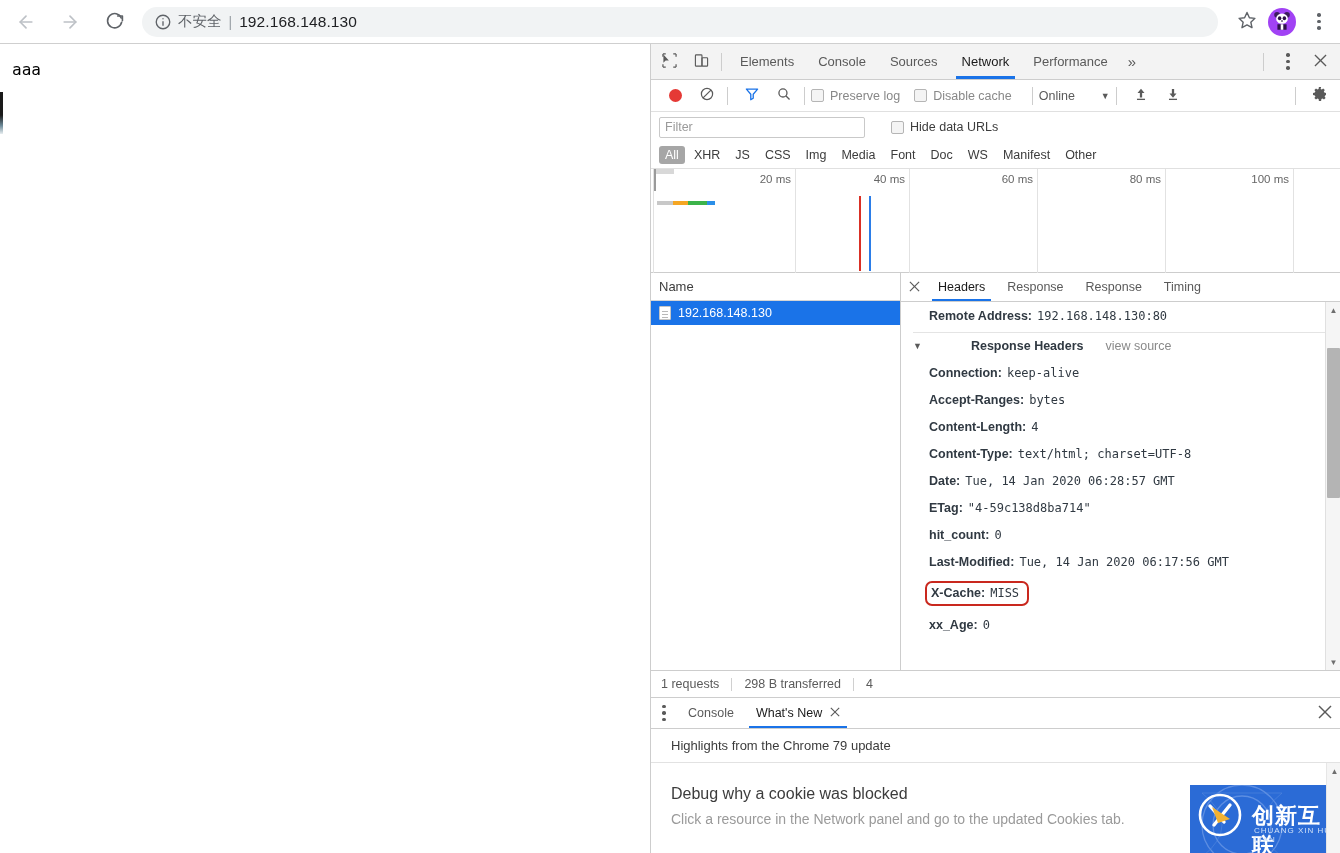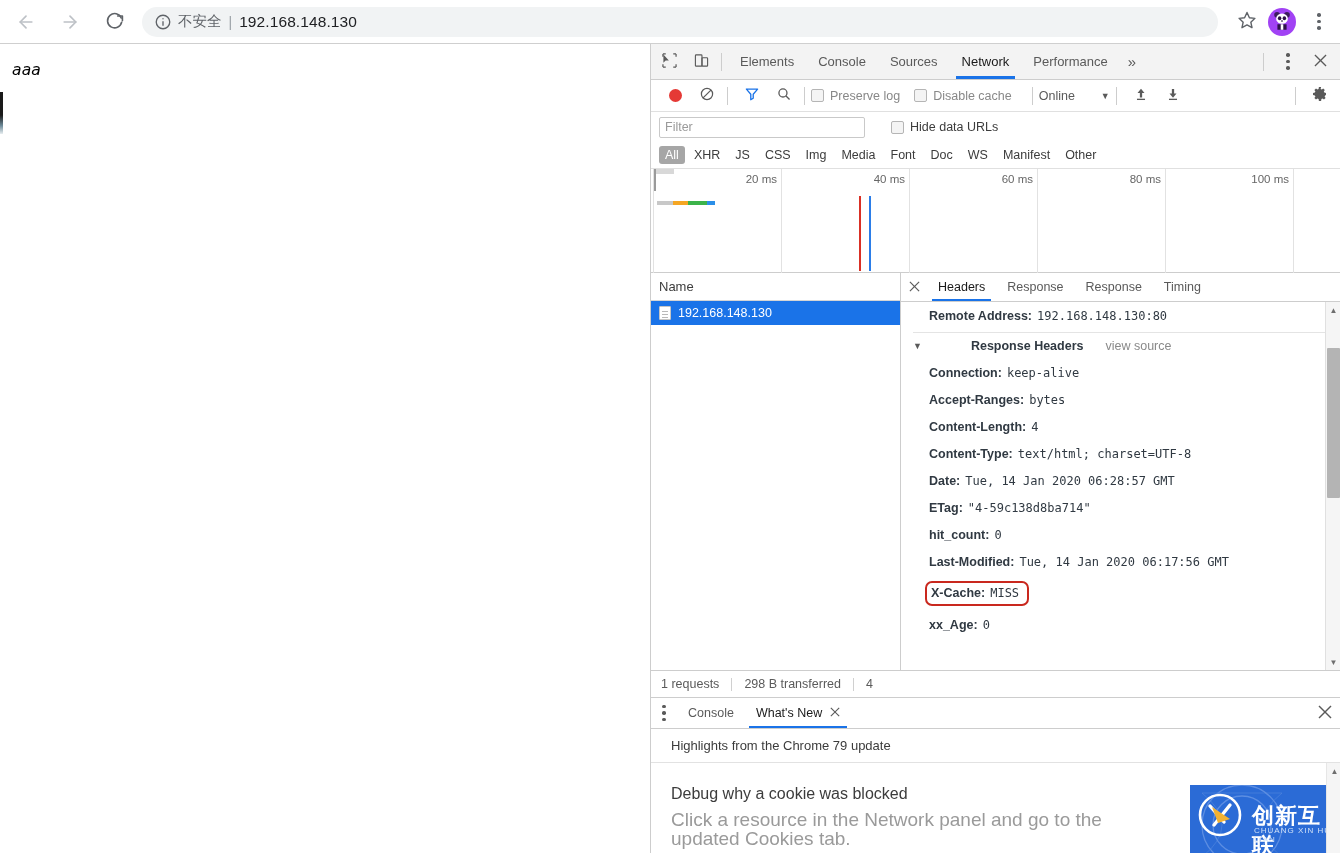--- a/index.html
+++ b/index.html
@@ -44,21 +44,21 @@
     background: #a142f4; margin: 0 8px 0 4px;
     display: flex; align-items: center; justify-content: center; flex: none;
     position: relative; overflow: hidden;
   }
   .menu-btn { width: 30px; height: 34px; display:flex; align-items:center; justify-content:center; color:#5f6368; margin-right: 6px;}
   .kebab-dot { width: 3.5px; height: 3.5px; border-radius: 50%; background: currentColor; margin: 1.6px 0; }
 
   
   .viewport {
     position: absolute; left: 0; top: 44px; width: 650px; height: 809px;
-    background: #ffffff; overflow: hidden; font-style: italic;
+    background: #ffffff; overflow: hidden;
   }
   .page-text {
     font-family: "DejaVu Sans Mono", monospace;
     font-size: 16px; color: #000; padding: 16px 0 0 12px;
   }
   .left-edge-mark {
     position: absolute; left: 0; top: 48px; width: 3px; height: 42px;
     background: linear-gradient(#1a1a1a 0%, #1a1a1a 55%, #6d8a99 80%, #e8eef0 100%);
   }
 
@@ -248,21 +248,21 @@
     content:""; position:absolute; left:4px; right:4px; bottom:0; height:2.5px; background:#1a73e8;
   }
   .dr-tabclose { margin-left: 8px; font-size: 12px; color: #5a5a5a; }
   .dr-close { width: 30px; display:flex; align-items:center; justify-content:center; color:#5a5a5a; font-size:15px; }
   .wn-head {
     height: 34px; line-height: 34px; padding-left: 20px; font-size: 13px; color: #3c3c3c;
     border-bottom: 1px solid #e2e2e2; flex: none;
   }
   .wn-body { flex: 1; position: relative; padding: 22px 20px 0 20px; overflow: hidden; }
   .wn-title { font-size: 16px; color: #3c3c3c; margin-bottom: 7px; }
-  .wn-desc { font-size: 19px; color: #9a9a9a; line-height: 19px; max-width: 470px; }
+  .wn-desc { font-size: 14px; color: #9a9a9a; line-height: 19px; max-width: 470px; }
   .watermark {
     position: absolute; right: 0; bottom: 0; width: 150px; height: 68px;
     background: #2b6bd6; overflow: hidden;
   }
   .wm-inner { position: absolute; inset: 0; }
   .wm-cn {
     position: absolute; left: 62px; top: 16px; font-size: 22px; color: #ffffff;
     font-family: "DejaVu Sans", sans-serif; font-weight: bold; letter-spacing: 1px;
   }
   .wm-py {
@@ -495,21 +495,21 @@
         <span class="type-chip">WS</span>
         <span class="type-chip">Manifest</span>
         <span class="type-chip">Other</span>
       </div>
 
       <div class="overview">
         <div class="ov-leftbar"></div>
         <div class="ov-leftbar2"></div>
 
         <div class="ov-tick" style="left:2px"></div>
-        <div class="ov-tick" style="left:130px">
+        <div class="ov-tick" style="left:144px">
           <span>20 ms</span>
         </div>
         <div class="ov-tick" style="left:258px">
           <span>40 ms</span>
         </div>
         <div class="ov-tick" style="left:386px">
           <span>60 ms</span>
         </div>
         <div class="ov-tick" style="left:514px">
           <span>80 ms</span>

